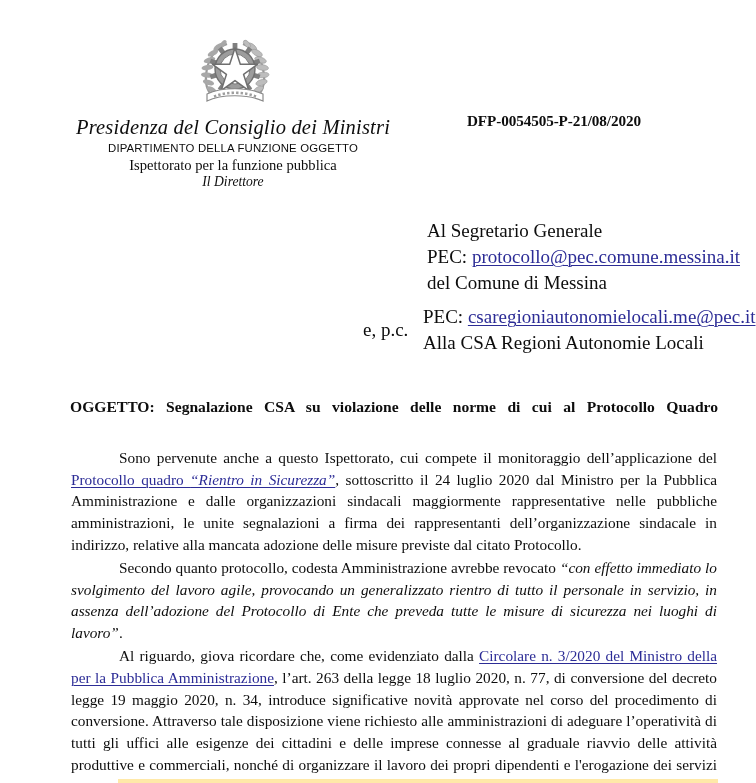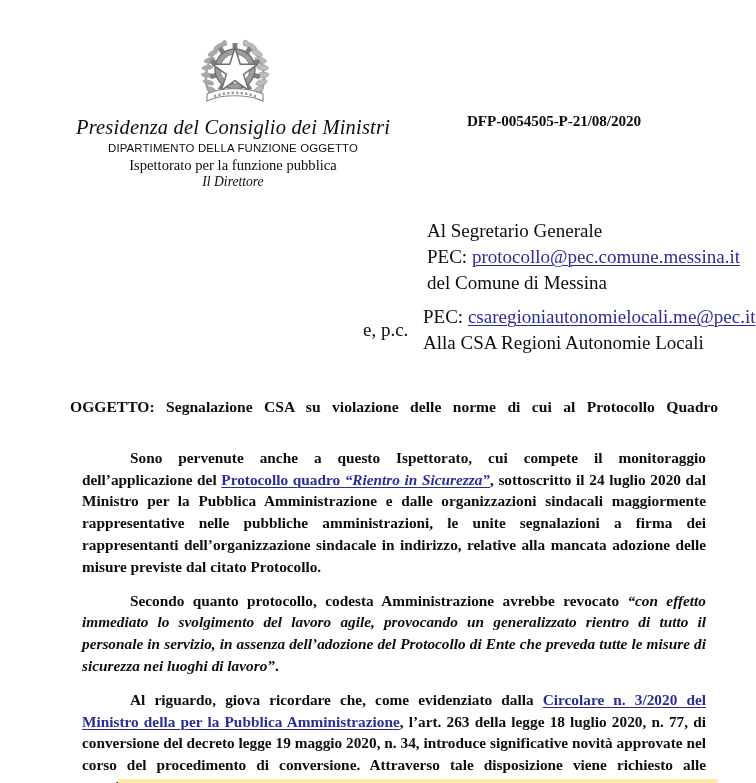--- a/index.html
+++ b/index.html
@@ -132,23 +132,22 @@
   .body {
     margin-top: 29px;
     margin-left: 70px;
     margin-right: 38px;
     font-size: 15.3px;
     line-height: 1.425;
     text-align: justify;
     text-justify: inter-word;
   }
   .body p {
-    margin: 12px;
+    margin: 1px;
     text-indent: 48px;
-    font-weight: bold;
   }
   .it-run { font-style: italic; }
   .link-italic {
     color: #2c2c96;
     font-style: italic;
     text-decoration: underline;
     text-decoration-thickness: 1px;
     text-underline-offset: 1.5px;
   }
 

